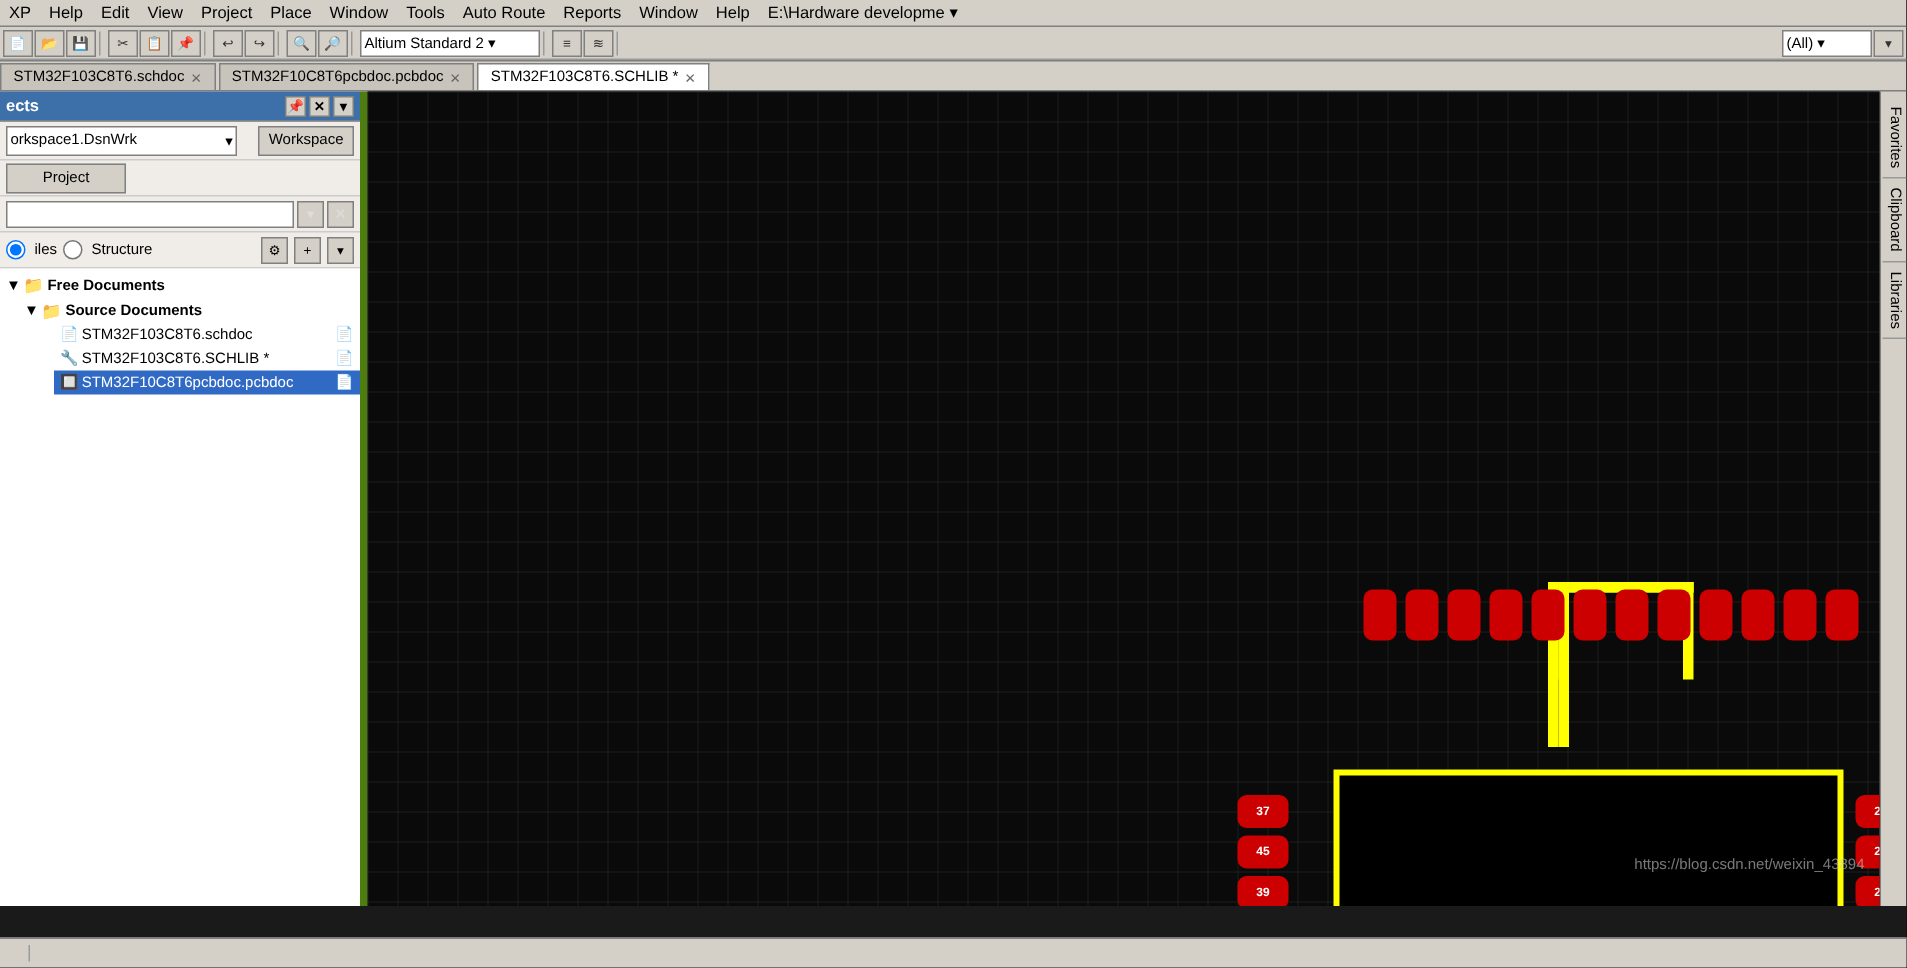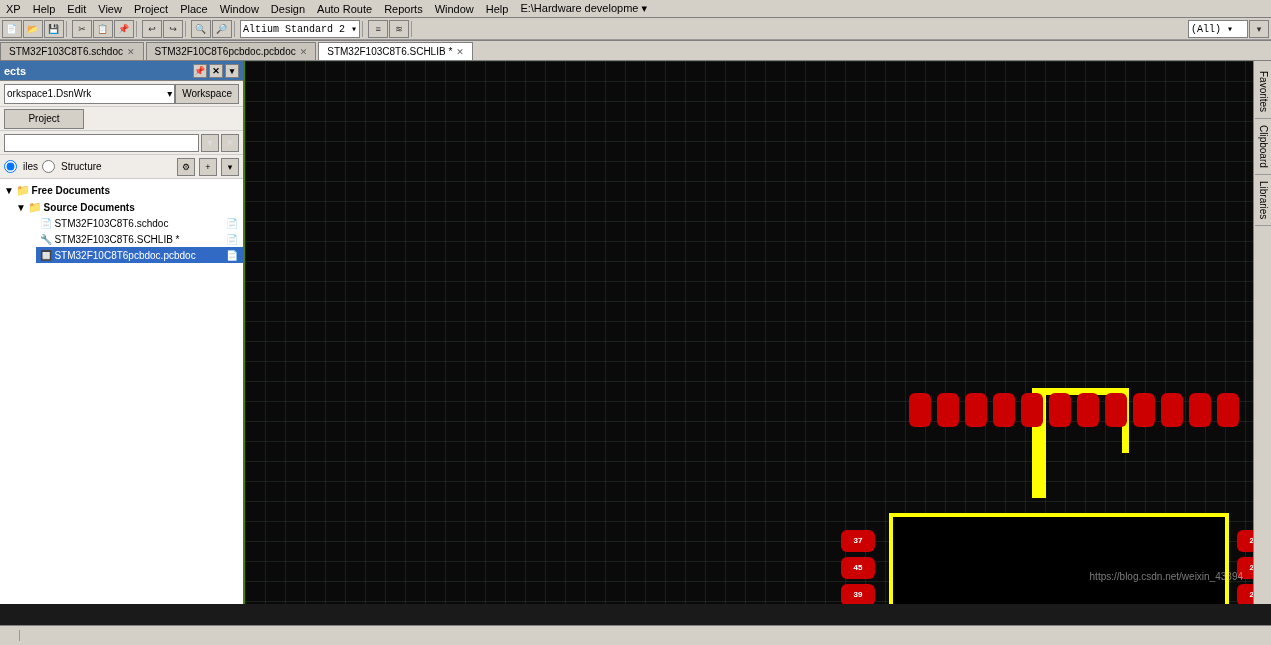--- a/index.html
+++ b/index.html
@@ -22,55 +22,55 @@
       border-bottom: 1px solid #999;
     }
     .toolbar-btn {
       width: 20px; height: 18px; background: #d4d0c8; border: 1px solid #808080;
       display: flex; align-items: center; justify-content: center;
       font-size: 9px; cursor: pointer; color: #333;
     }
     .toolbar-sep { width: 4px; height: 16px; border-left: 1px solid #999; margin: 0 1px; }
     .toolbar-dropdown {
       height: 18px; background: white; border: 1px solid #808080;
-      display: flex; align-items: center; padding: 0 2px; font-size: 10px; color: #000; cursor: pointer; min-width: 80px; font-family: Liberation Mono, monospace;
+      display: flex; align-items: center; padding: 0 2px; font-size: 10px; color: #000; cursor: pointer; min-width: 80px;
     }
 
     
     #tab-bar {
       width: 100%; height: 20px; background: #d4d0c8;
       display: flex; align-items: flex-end; border-bottom: 1px solid #808080;
     }
     .tab {
       height: 18px; padding: 0 8px; background: #c8c4bc; border: 1px solid #808080; border-bottom: none;
       display: flex; align-items: center; font-size: 10px; color: #000; cursor: pointer;
       white-space: nowrap; margin-right: 2px;
     }
     .tab.active { background: #fff; }
     .tab .tab-close { margin-left: 4px; font-size: 9px; color: #666; }
 
     
     #main-layout { display: flex; width: 100%; height: calc(645px - 18px - 44px - 20px - 20px); }
 
     
     #left-panel {
-      width: 245px; min-width: 245px; background: #f0ede8; border-right: 2px solid #4d7c0f;
+      width: 245px; min-width: 245px; background: #f0ede8; border-right: 5px solid #4d7c0f;
       display: flex; flex-direction: column;
     }
     #panel-header {
       height: 20px; background: #3d6fa8; display: flex; align-items: center;
       padding: 0 4px; color: #fff; font-size: 11px; font-weight: bold;
       border-bottom: 1px solid #808080;
     }
     #panel-header .panel-title { flex: 1; }
     #panel-header .panel-btns { display: flex; gap: 2px; }
     #panel-header .panel-btn { width: 14px; height: 14px; background: #d4d0c8; border: 1px solid #808080; font-size: 9px; display: flex; align-items: center; justify-content: center; cursor: pointer; color: #000; }
 
     #workspace-row {
-      display: flex; align-items: center; padding: 2px 4px; gap: 0;
+      display: flex; align-items: center; padding: 2px 4px; gap: 14px;
       border-bottom: 1px solid #ccc; height: 26px;
     }
     #workspace-dropdown {
       flex: 1; height: 20px; background: white; border: 1px solid #808080;
       font-size: 10px; color: #000; padding: 0 2px; cursor: pointer;
       display: flex; align-items: center; justify-content: space-between;
     }
     #workspace-btn {
       height: 20px; padding: 0 6px; background: #d4d0c8; border: 1px solid #808080;
       font-size: 10px; color: #000; cursor: pointer; display: flex; align-items: center; text-align: center;
@@ -139,21 +139,21 @@
       border-radius: 6px;
       display: flex; align-items: center; justify-content: center;
       color: #fff; font-size: 8px; font-weight: bold;
     }
     .pad-h { width: 34px; height: 22px; } 
     .pad-v { width: 22px; height: 34px; } 
 
     
     .left-pins {
       position: absolute;
-      left: 92px; top: 197px;
+      left: 76px; top: 197px;
       display: flex; flex-direction: column; gap: 5px;
     }
 
     
     .right-pins {
       position: absolute;
       left: 488px; top: 197px;
       display: flex; flex-direction: column; gap: 5px;
     }
 
@@ -187,21 +187,21 @@
 <body>
 
 <div id="menu-bar">
   <span>XP</span>
   <span>Help</span>
   <span>Edit</span>
   <span>View</span>
   <span>Project</span>
   <span>Place</span>
   <span>Window</span>
-  <span>Design</span>
+  <span>Tools</span>
   <span>Auto Route</span>
   <span>Reports</span>
   <span>Window</span>
   <span>Help</span>
   <span>E:\Hardware developme ▾</span>
 </div>
 
 <div id="toolbar-area">
   <div class="toolbar-row">
     <div class="toolbar-btn">📄</div>

